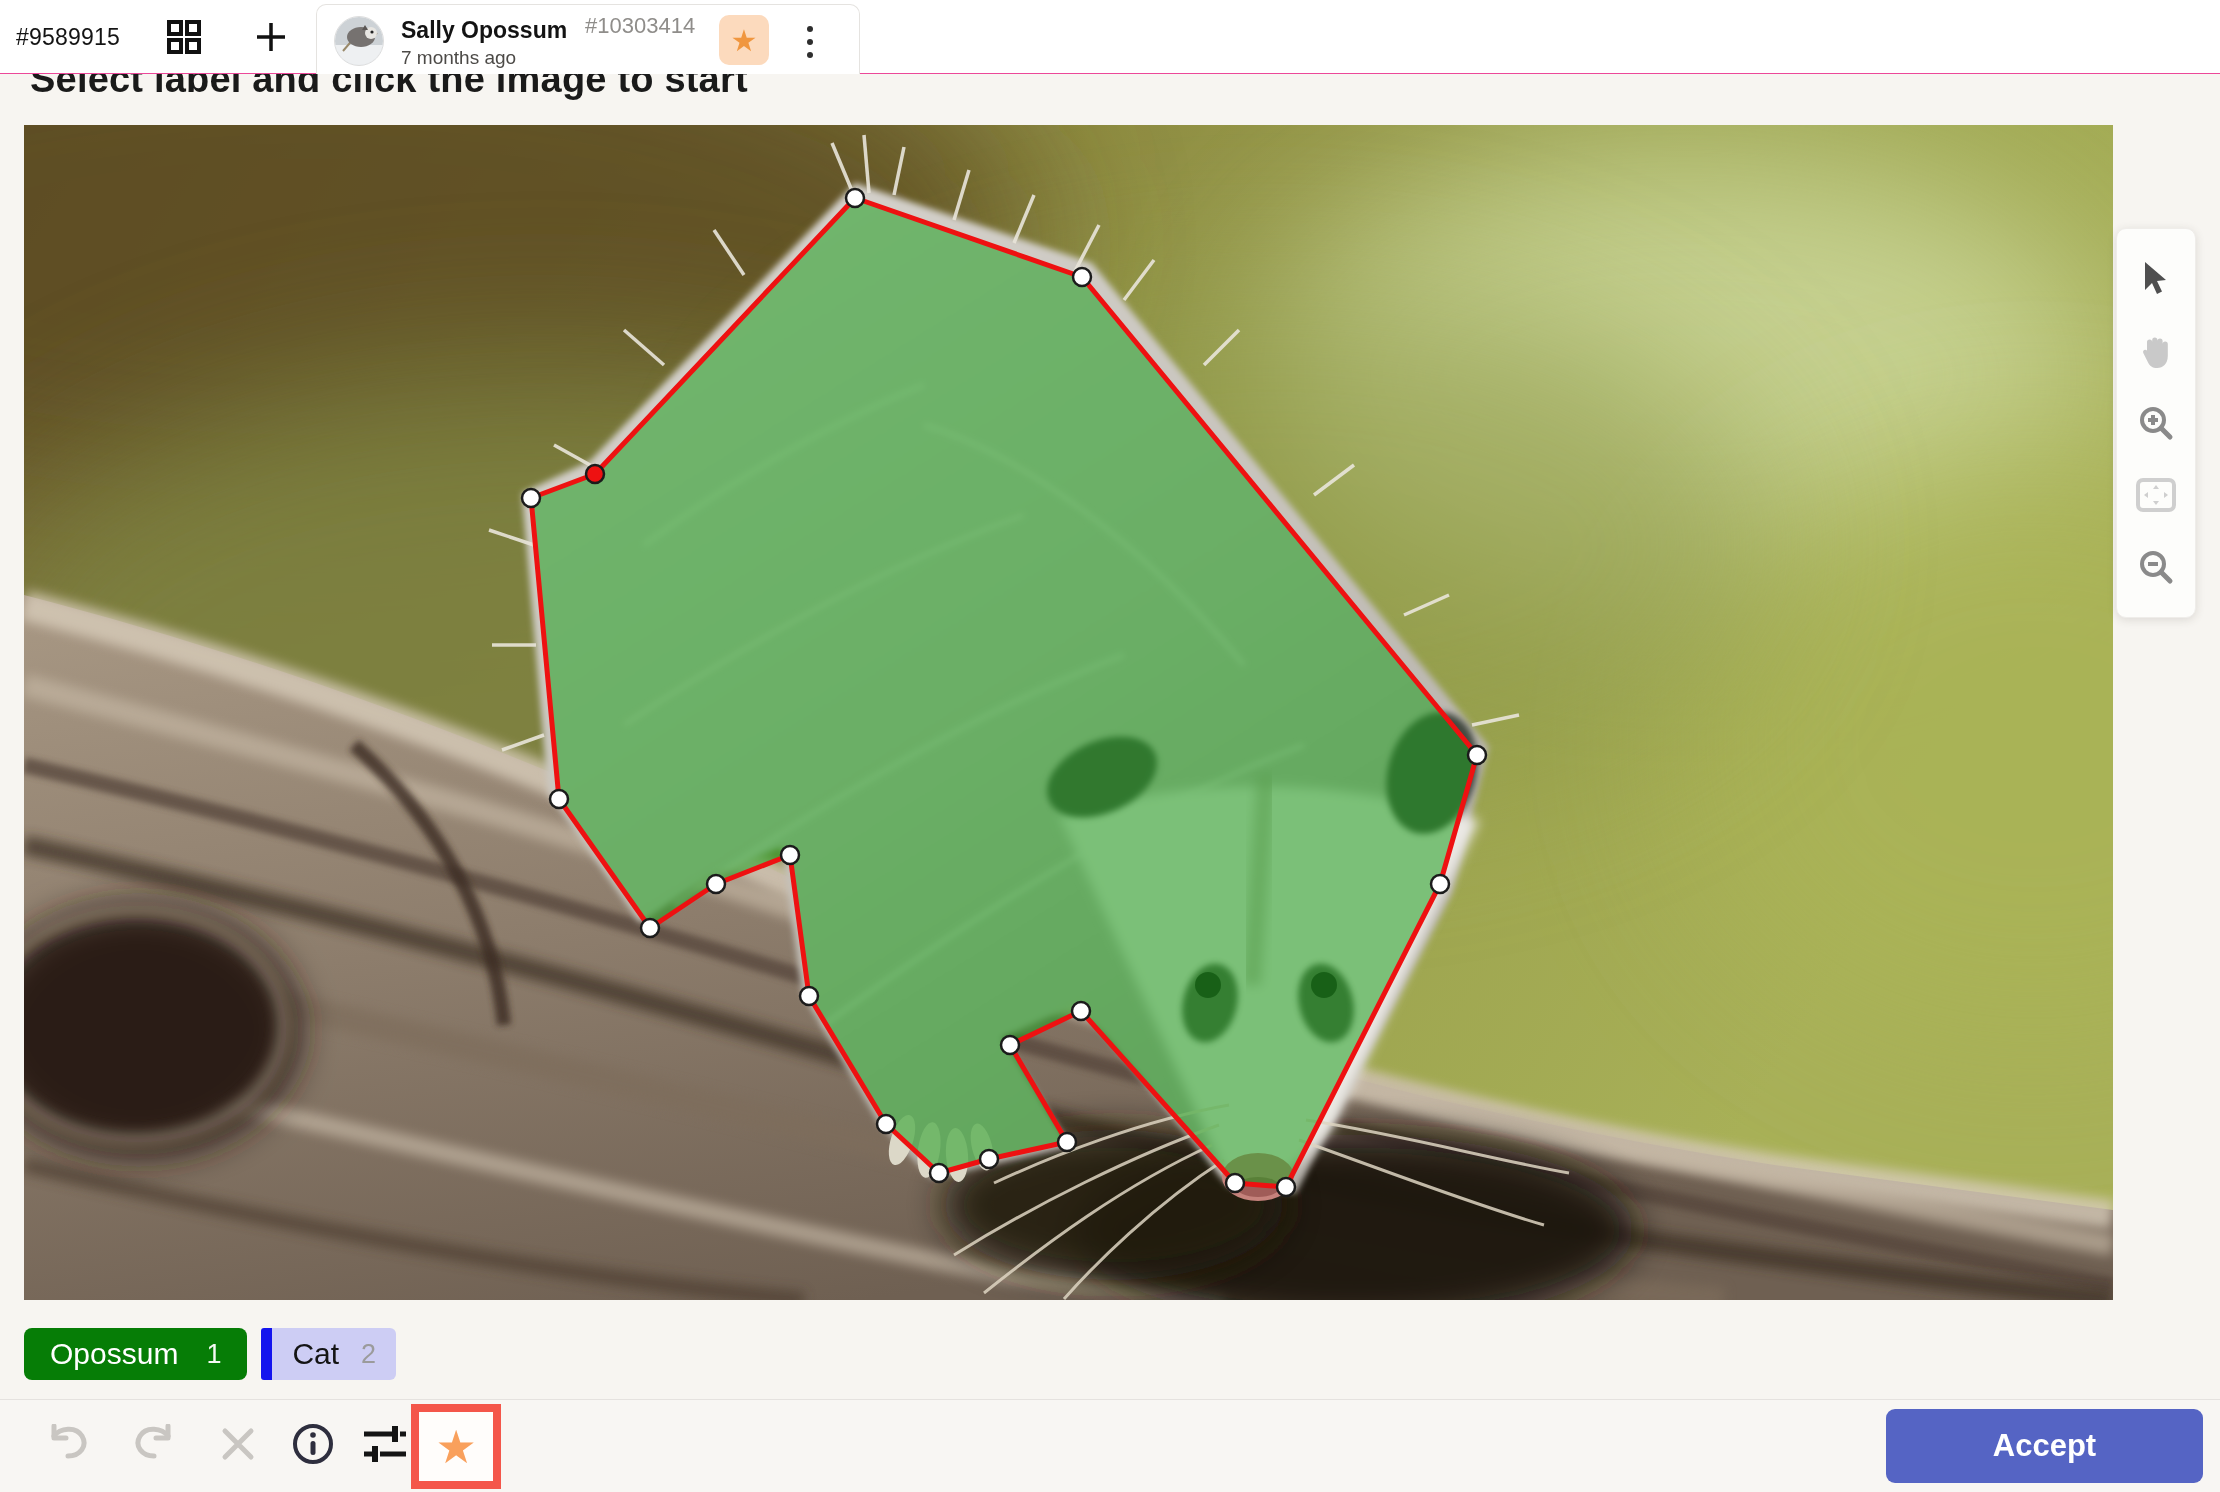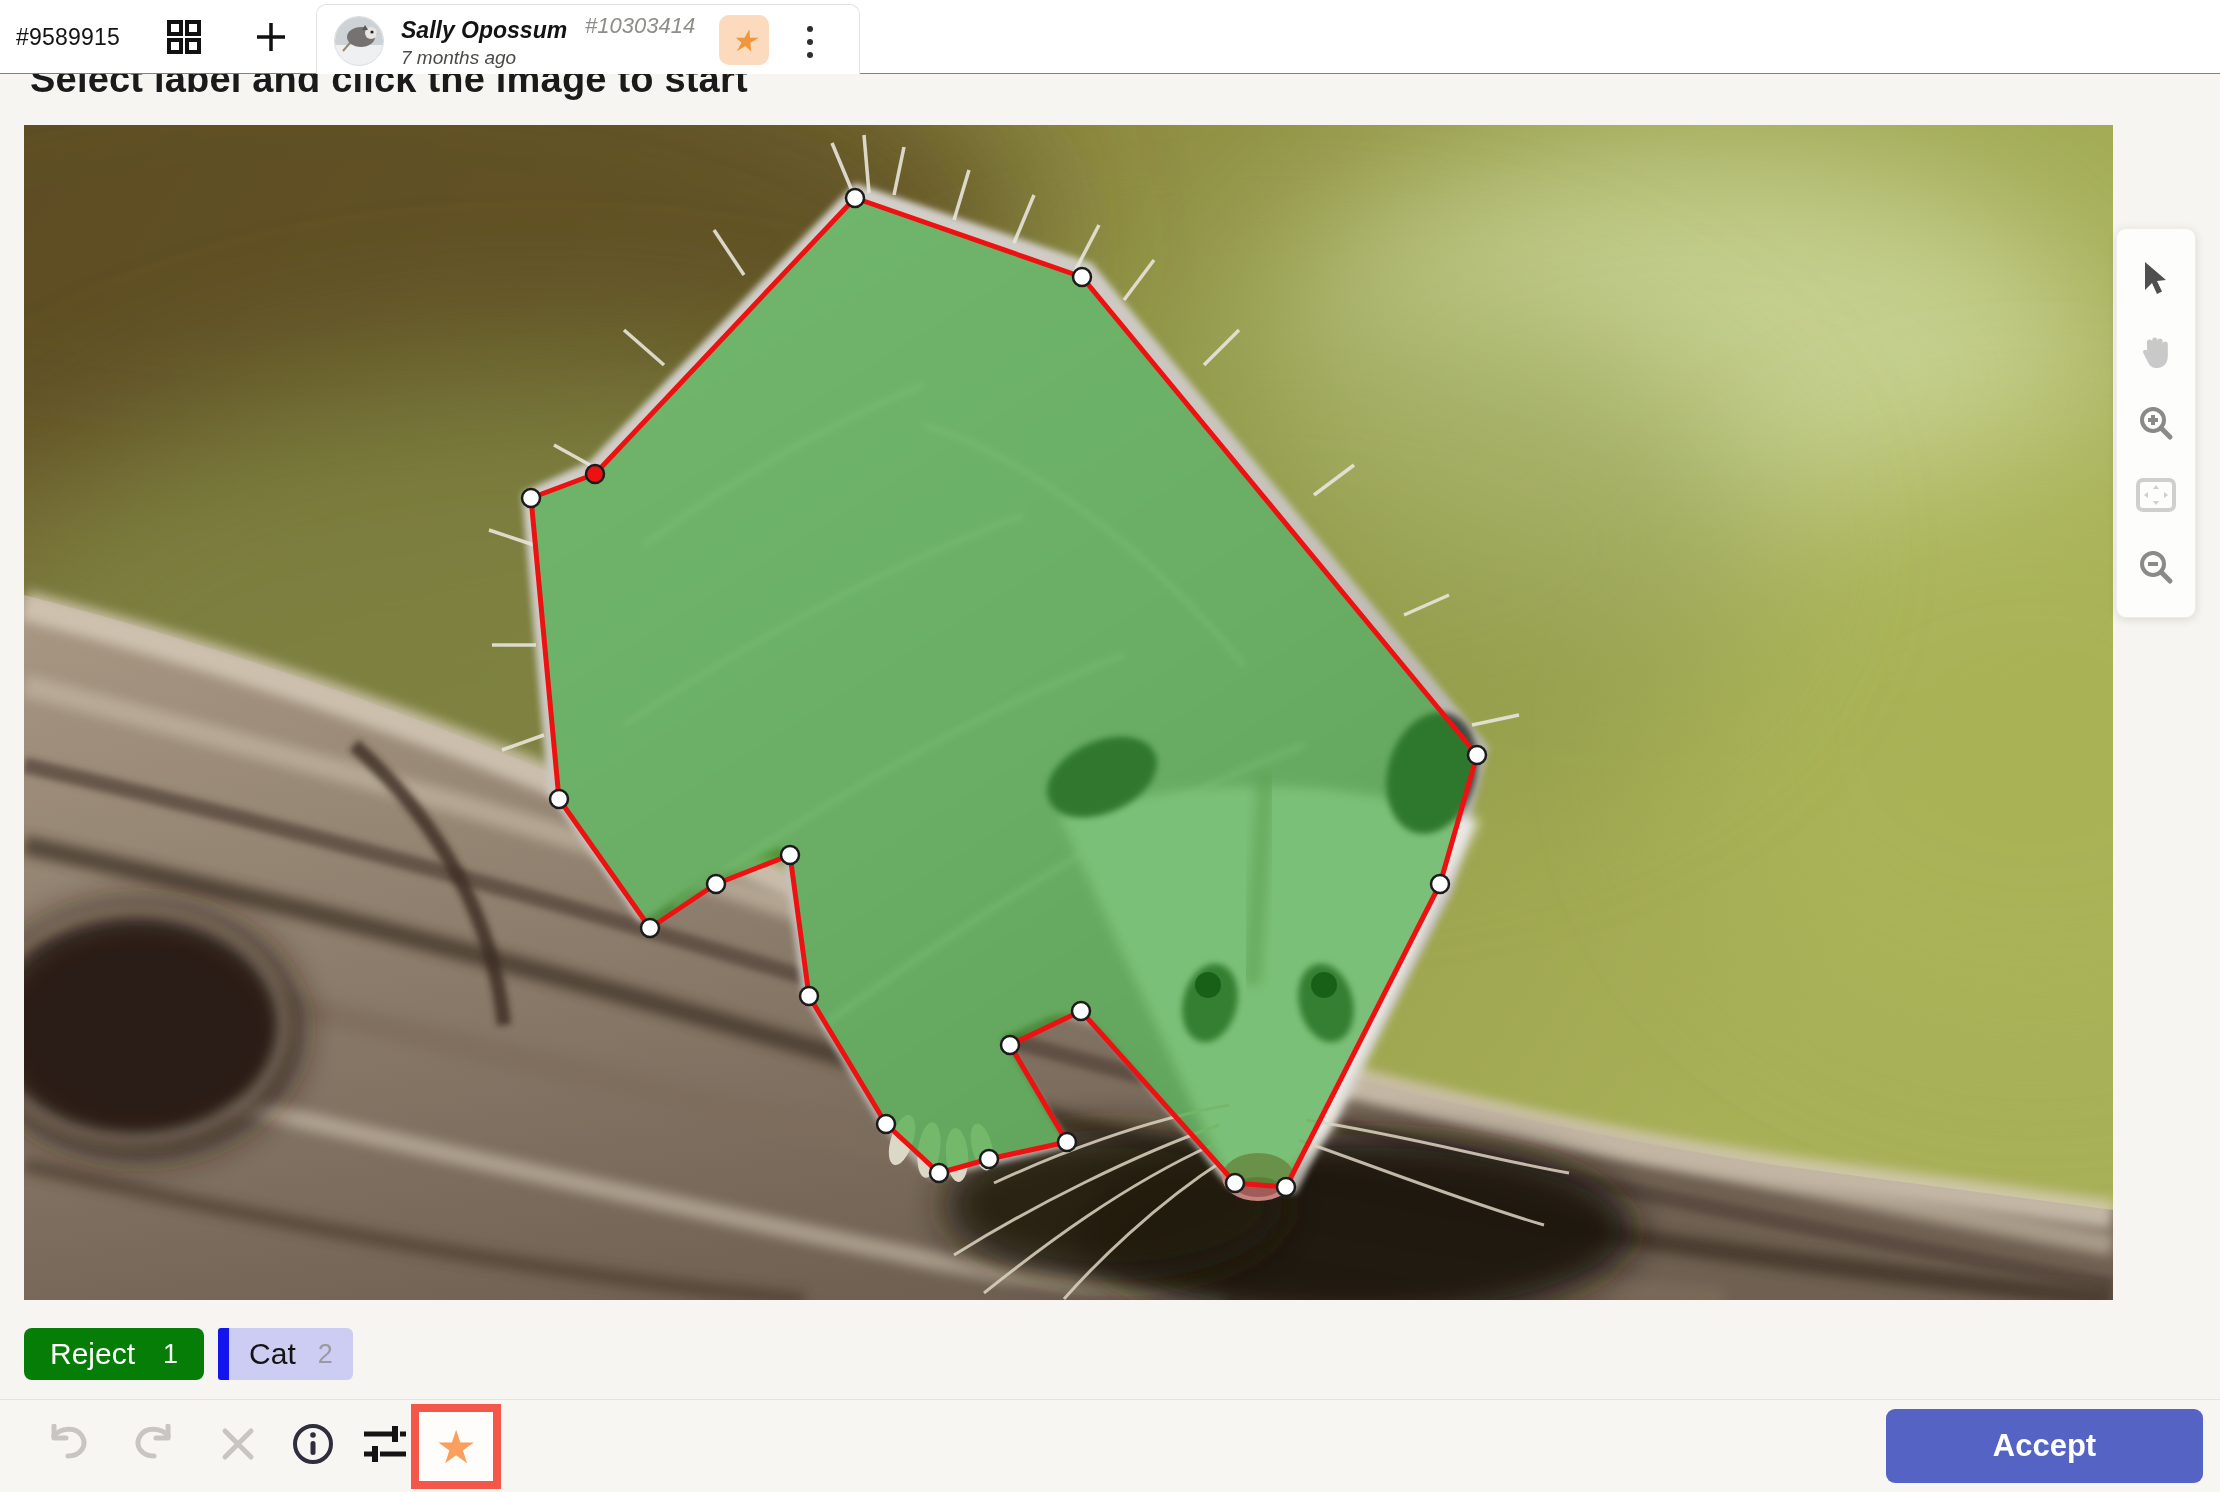--- a/index.html
+++ b/index.html
@@ -8,21 +8,21 @@
 
   
   .header { position:absolute; left:0; top:0; width:2220px; height:74px;
             background:#ffffff; border-bottom:1px solid #ec4899; z-index:5; }
   .task-id { position:absolute; left:16px; top:24px; font-size:23px; color:#141414; font-weight:500; letter-spacing:.2px; }
   .hicon { position:absolute; top:19px; cursor:pointer; }
   .hicon.grid { left:166px; }
   .hicon.plus { left:254px; top:20px; }
   .user-card { position:absolute; left:316px; top:4px; width:544px; height:70px;
                background:#ffffff; border:1px solid #e5e3e0; border-bottom:none;
-               border-radius:10px 10px 0 0;font-style:italic; }
+               border-radius:10px 10px 0 0; }
   .avatar { position:absolute; left:17px; top:11px; width:50px; height:50px; border-radius:50%;
             overflow:hidden; border:1px solid #ddd; }
   .u-name { position:absolute; left:84px; top:12px; font-size:23px; font-weight:600; color:#131313; white-space:nowrap; }
   .u-id   { position:absolute; left:268px; top:8px; font-size:22px; color:#8f8d8a; }
   .u-time { position:absolute; left:84px; top:42px; font-size:19px; color:#4c4a47; }
   .star-chip { position:absolute; left:402px; top:10px; width:50px; height:50px; border-radius:10px;
                background:#fcdabd; display:flex; align-items:center; justify-content:center;
                font-size:30px; color:#f0963f; cursor:pointer; }
   .kebab { position:absolute; left:478px; top:15px; width:30px; height:44px; cursor:pointer;
            display:flex; flex-direction:column; align-items:center; justify-content:center; gap:7px; }
@@ -297,21 +297,21 @@
     <svg width="38" height="38" viewBox="0 0 38 38">
       <circle cx="16" cy="16" r="11" fill="none" stroke="#8a8a8a" stroke-width="4"></circle>
       <path d="M11 16 H21" stroke="#8a8a8a" stroke-width="4"></path>
       <path d="M24 24 L33 33" stroke="#8a8a8a" stroke-width="5" stroke-linecap="round"></path>
     </svg>
   </span>
 </div>
 
 <div class="chips">
   <div class="chip-opossum">
-    <span class="lbl">Reject</span>
+    <span class="lbl">Opossum</span>
     <span class="key">1</span>
   </div>
   <div class="chip-cat">
     <span class="bar"></span>
     <span class="body">
       <span class="lbl">Cat</span>
       <span class="key">2</span>
     </span>
   </div>
 </div>

